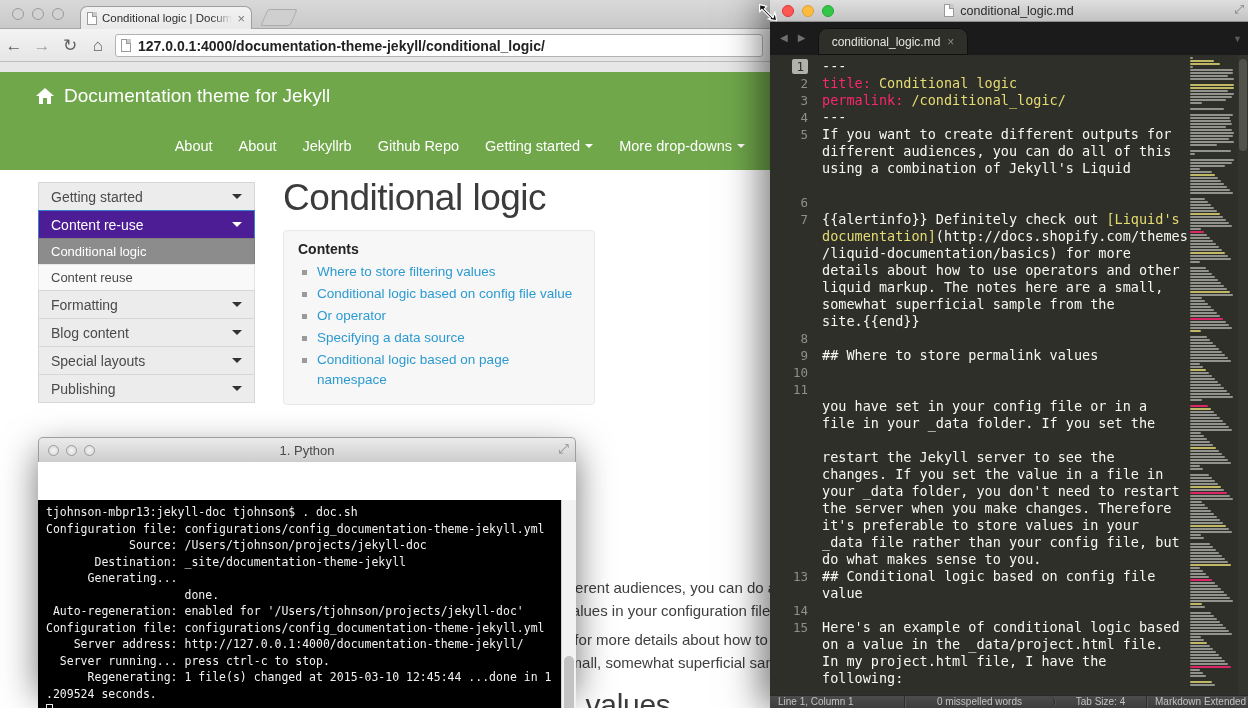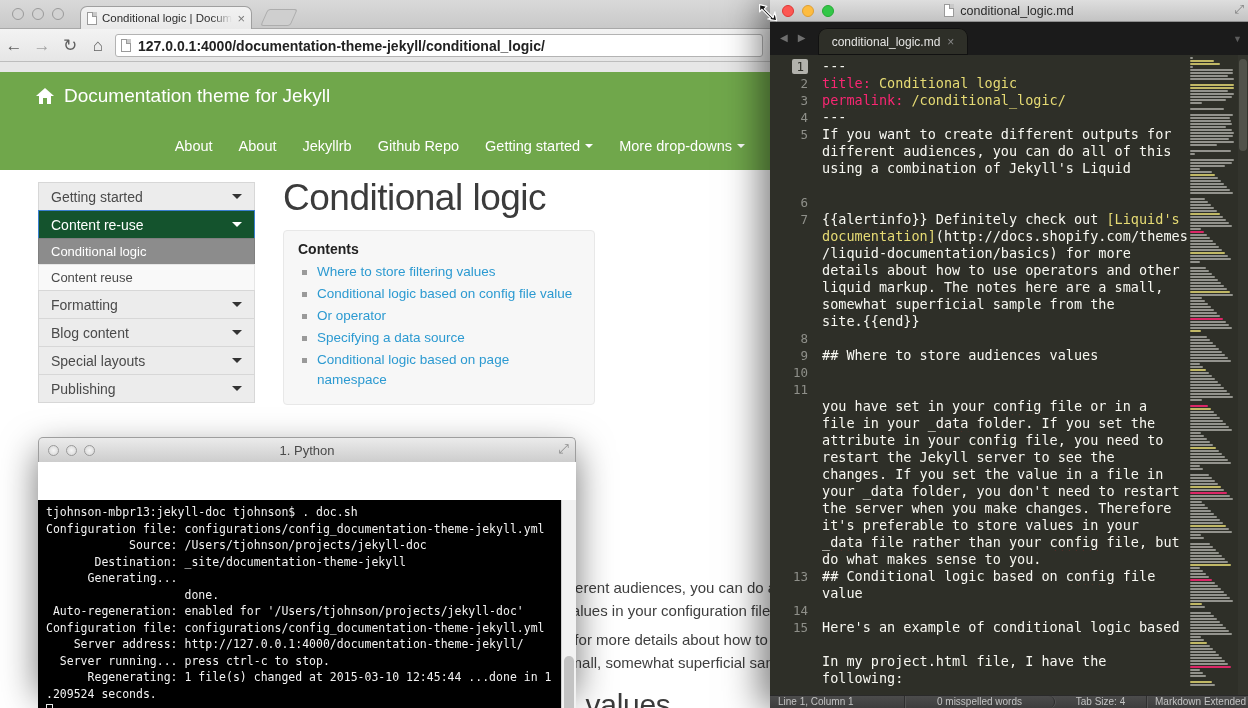--- a/index.html
+++ b/index.html
@@ -45,21 +45,21 @@
   .site-nav .nav-item { color:#fff; font-size:14.5px; white-space:nowrap; display:flex;
     align-items:center; gap:5px; }
   .caret-down { width:0; height:0; border-left:4px solid transparent; border-right:4px solid transparent;
     border-top:4px solid #fff; display:inline-block; }
   .site-body { position:absolute; left:0; top:170px; width:100%; height:538px; background:#fff; }
 
   .sidebar { position:absolute; left:38px; top:13px; width:217px; display:flex; flex-direction:column; }
   .side-item { position:relative; display:flex; align-items:center; font-size:14px; color:#4a4a4a;
     padding:0 12px; }
   .side-item.default { height:29px; background:#ececec; border:1px solid #d7d7d7; margin-top:-1px; }
-  .side-item.blue { height:29px; background:#14532d; border:1px solid #3a7fd0; color:#fff; margin-top:-1px; }
+  .side-item.blue { height:29px; background:#4c1d95; border:1px solid #3a7fd0; color:#fff; margin-top:-1px; }
   .side-item.gray { height:27px; background:#8c8c8c; color:#fff; font-size:13px; border:1px solid #7f7f7f; margin-top:-1px; }
   .side-item.plain { height:27px; background:#f9f9f9; font-size:13px; border:1px solid #e6e6e6; margin-top:-1px; }
   .side-item .tri { position:absolute; right:12px; width:0; height:0;
     border-left:5px solid transparent; border-right:5px solid transparent; border-top:5px solid #333; }
   .side-item.blue .tri { border-top-color:#fff; }
 
   .content-col { position:absolute; left:283px; top:0; width:640px; }
   .page-title { position:absolute; top:7px; left:0; font-size:37px; color:#3b3b3b; font-weight:500;
     letter-spacing:-0.5px; }
   .contents-box { position:absolute; top:60px; left:0; width:312px; background:#f7f7f7;
@@ -309,38 +309,38 @@
           <div class="code-row"><div class="gutter"></div></div>
           <div class="code-row"><div class="gutter">6</div><div class="code-text">&nbsp;</div></div>
           <div class="code-row"><div class="gutter">7</div><div class="code-text"><span class="cw sq">{{alertinfo}}</span><span class="cw"> Definitely check out </span><span class="cy">[Liquid's</span></div></div>
           <div class="code-row"><div class="gutter"></div><div class="code-text"><span class="cy sq">documentation</span><span class="cy">]</span><span class="cw">(http://docs.shopify.com/themes</span></div></div>
           <div class="code-row"><div class="gutter"></div><div class="code-text"><span class="cw">/liquid-documentation/basics) for more</span></div></div>
           <div class="code-row"><div class="gutter"></div><div class="code-text"><span class="cw">details about how to use operators and other</span></div></div>
           <div class="code-row"><div class="gutter"></div><div class="code-text"><span class="cw">liquid markup. The notes here are a small,</span></div></div>
           <div class="code-row"><div class="gutter"></div><div class="code-text"><span class="cw">somewhat superficial sample from the</span></div></div>
           <div class="code-row"><div class="gutter"></div><div class="code-text"><span class="cw">site.</span><span class="cw sq">{{end}}</span></div></div>
           <div class="code-row"><div class="gutter">8</div><div class="code-text">&nbsp;</div></div>
-          <div class="code-row"><div class="gutter">9</div><div class="code-text"><span class="cw">## Where to store audiences values</span></div></div>
+          <div class="code-row"><div class="gutter">9</div><div class="code-text"><span class="cw">## Where to store permalink values</span></div></div>
           <div class="code-row"><div class="gutter">10</div><div class="code-text">&nbsp;</div></div>
           <div class="code-row"><div class="gutter">11</div></div>
           <div class="code-row"><div class="gutter"></div><div class="code-text"><span class="cw">you have set in your </span><span class="cw sq">config</span><span class="cw"> file or in a</span></div></div>
           <div class="code-row"><div class="gutter"></div><div class="code-text"><span class="cw">file in your </span><span class="cw sq">_data</span><span class="cw"> folder. If you set the</span></div></div>
-          <div class="code-row"><div class="gutter"></div><div class="code-text"><span class="cw">attribute in your </span><span class="cw sq">config</span><span class="cw"> file, you need to</span></div></div>
+          <div class="code-row"><div class="gutter"></div></div>
           <div class="code-row"><div class="gutter"></div><div class="code-text"><span class="cw">restart the Jekyll server to see the</span></div></div>
           <div class="code-row"><div class="gutter"></div><div class="code-text"><span class="cw">changes. If you set the value in a file in</span></div></div>
           <div class="code-row"><div class="gutter"></div><div class="code-text"><span class="cw">your </span><span class="cw sq">_data</span><span class="cw"> folder, you don't need to restart</span></div></div>
           <div class="code-row"><div class="gutter"></div><div class="code-text"><span class="cw">the server when you make changes. Therefore</span></div></div>
           <div class="code-row"><div class="gutter"></div><div class="code-text"><span class="cw">it's preferable to store values in your</span></div></div>
           <div class="code-row"><div class="gutter"></div><div class="code-text"><span class="cw sq">_data</span><span class="cw"> file rather than your </span><span class="cw sq">config</span><span class="cw"> file, but</span></div></div>
           <div class="code-row"><div class="gutter"></div><div class="code-text"><span class="cw">do what makes sense to you.</span></div></div>
           <div class="code-row"><div class="gutter">13</div><div class="code-text"><span class="cw">## Conditional logic based on </span><span class="cw sq">config</span><span class="cw"> file</span></div></div>
           <div class="code-row"><div class="gutter"></div><div class="code-text"><span class="cw">value</span></div></div>
           <div class="code-row"><div class="gutter">14</div><div class="code-text">&nbsp;</div></div>
           <div class="code-row"><div class="gutter">15</div><div class="code-text"><span class="cw">Here's an example of conditional logic based</span></div></div>
-          <div class="code-row"><div class="gutter"></div></div>
+          <div class="code-row"><div class="gutter"></div><div class="code-text"><span class="cw">on a value in the </span><span class="cw sq">_data</span><span class="cw">/project.</span><span class="cw sq">html</span><span class="cw"> file.</span></div></div>
           <div class="code-row"><div class="gutter"></div><div class="code-text"><span class="cw">In my project.</span><span class="cw sq">html</span><span class="cw"> file, I have the</span></div></div>
           <div class="code-row"><div class="gutter"></div><div class="code-text"><span class="cw">following:</span></div></div>
         </div>
       <div class="minimap">
           <div class="mm-row" style="width: 3px; background: rgba(248, 248, 242, 0.5);"></div>
           <div class="mm-row" style="width: 24px; background: rgba(230, 219, 116, 0.8);"></div>
           <div class="mm-row" style="width: 30px; background: rgba(230, 219, 116, 0.8);"></div>
           <div class="mm-row" style="width: 3px; background: rgba(248, 248, 242, 0.5);"></div>
           <div class="mm-row" style="width: 43px; background: rgba(248, 248, 242, 0.5);"></div>
           <div class="mm-row" style="width: 43px; background: rgba(248, 248, 242, 0.5);"></div>

